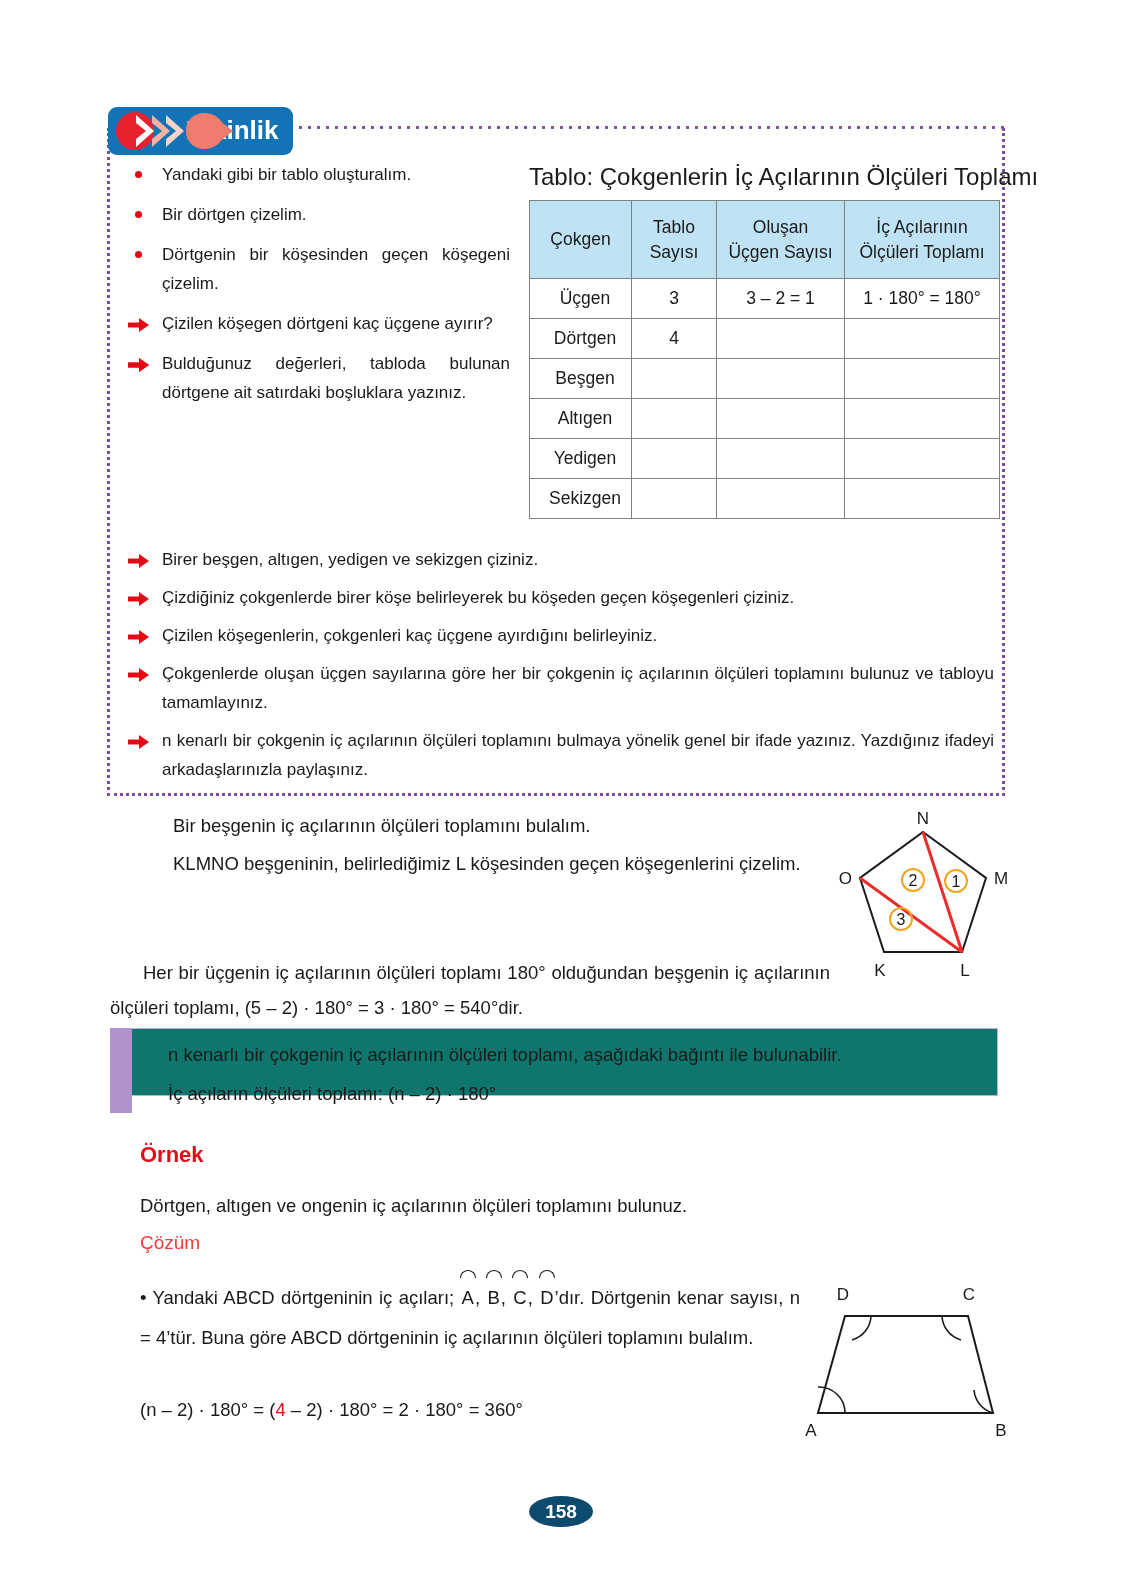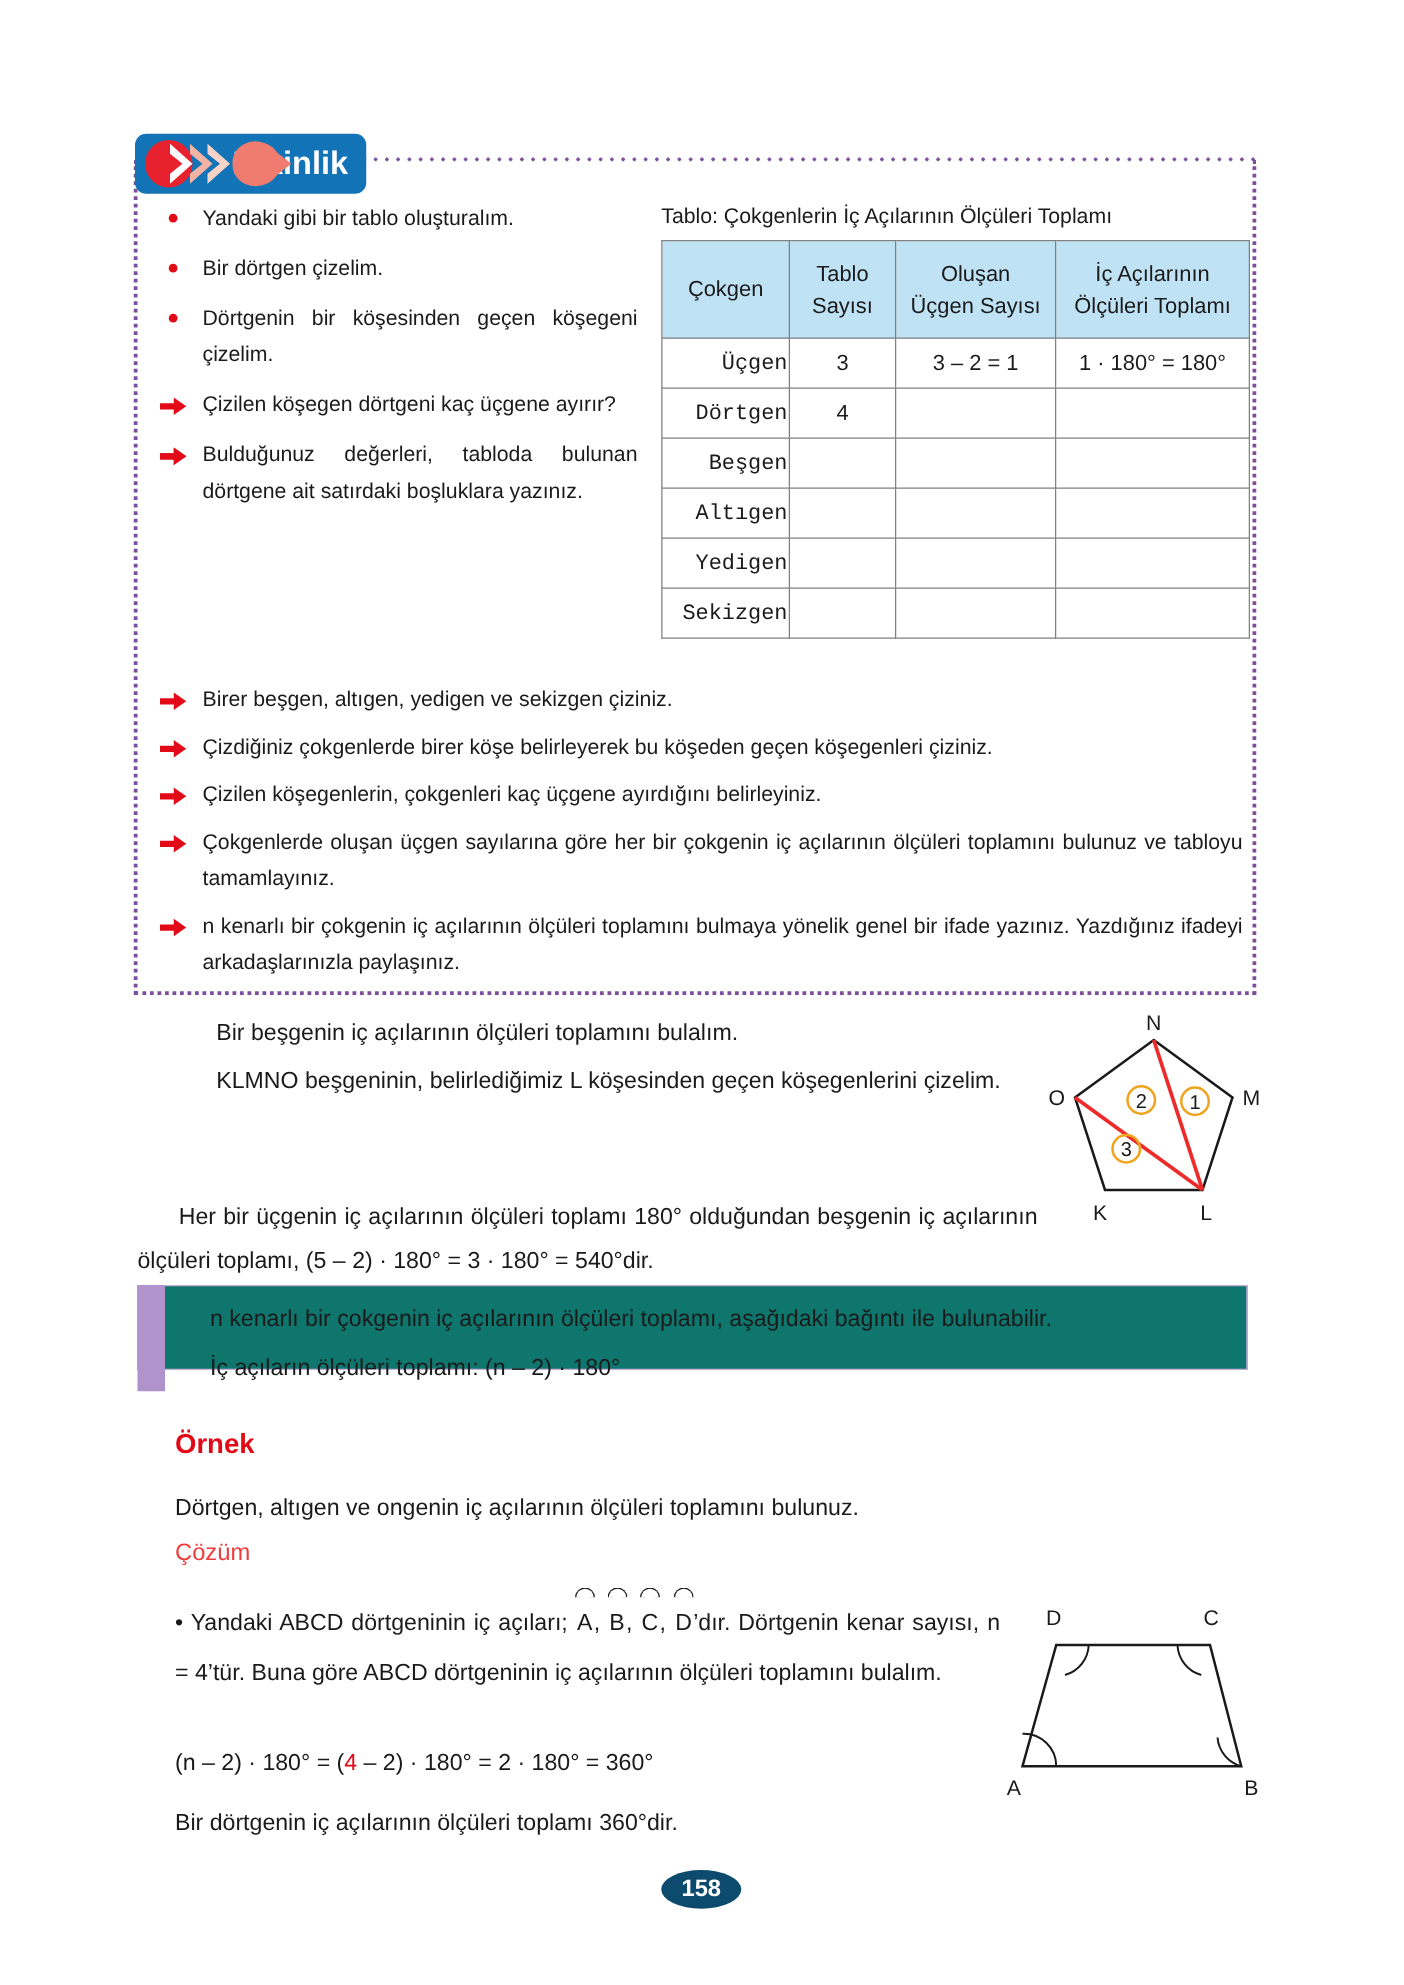--- a/index.html
+++ b/index.html
@@ -148,21 +148,21 @@
   .list-bottom li { margin-bottom: 9px; }
 
   
   .table-wrap {
     position: absolute;
     left: 529px;
     top: 163px;
     width: 470px;
   }
   .table-caption {
-    font-size: 17px;
+    font-size: 24px;
     margin-bottom: 9px;
     white-space: nowrap;
     color: #1a1a1a;
   }
   table.tbl {
     border-collapse: collapse;
     width: 470px;
     table-layout: fixed;
   }
   table.tbl th, table.tbl td {
@@ -173,23 +173,22 @@
     height: 40px;
   }
   table.tbl thead th {
     background: #bfe2f4;
     text-align: center;
     height: 78px;
     line-height: 25px;
     padding: 2px 4px;
   }
   table.tbl td.label {
-    text-align: right;
+    text-align: center;
     padding-left: 10px;
-    font-family: Liberation Mono, monospace;
   }
   table.tbl td.ctr { text-align: center; }
   .col-a { width: 102px; }
   .col-b { width: 85px; }
   .col-c { width: 128px; }
   .col-d { width: 155px; }
 
   
   .para {
     position: absolute;
@@ -488,21 +487,20 @@
   <div class="cozum-title">Çözüm</div>
 
   <div class="para" style="left:140px; top:1278px; width:660px; line-height:40px;">
     <span>• Yandaki ABCD dörtgeninin iç açıları; </span><span class="hat">A</span>, <span class="hat">B</span>, <span class="hat">C</span>, <span class="hat">D</span><span>’dır. Dörtgenin kenar sayısı, n = 4’tür. Buna göre ABCD dörtgeninin iç açılarının ölçüleri toplamını bulalım.</span>
   </div>
 
   <div class="para" style="left:140px; top:1392px; width:700px;">
     <span>(n – 2) · 180° = (</span><span class="red">4</span><span> – 2) · 180° = 2 · 180° = 360°</span>
   </div>
 
-  <div class="para" style="left:140px; top:1440px; width:700px;">Bir dörtgenin iç açılarının ölçüleri toplamı 360°dir.</div>
 
   <svg class="trap-fig" viewBox="0 0 225 175">
 
     <polygon points="25,145 200,145 175,48 52,48" fill="#ffffff" stroke="#1a1a1a" stroke-width="2"></polygon>
 
     <path d="M 52,171 A 26,26 0 0 0 25,145" transform="translate(0,-26)" fill="none" stroke="#1a1a1a" stroke-width="1.6"></path>
     <path d="M 174,145 A 26,26 0 0 0 193,168" transform="translate(7,-23)" fill="none" stroke="#1a1a1a" stroke-width="1.6"></path>
     <path d="M 149,48 A 26,26 0 0 0 168,72" fill="none" stroke="#1a1a1a" stroke-width="1.6"></path>
     <path d="M 78,48 A 26,26 0 0 1 59,72" fill="none" stroke="#1a1a1a" stroke-width="1.6"></path>
 

